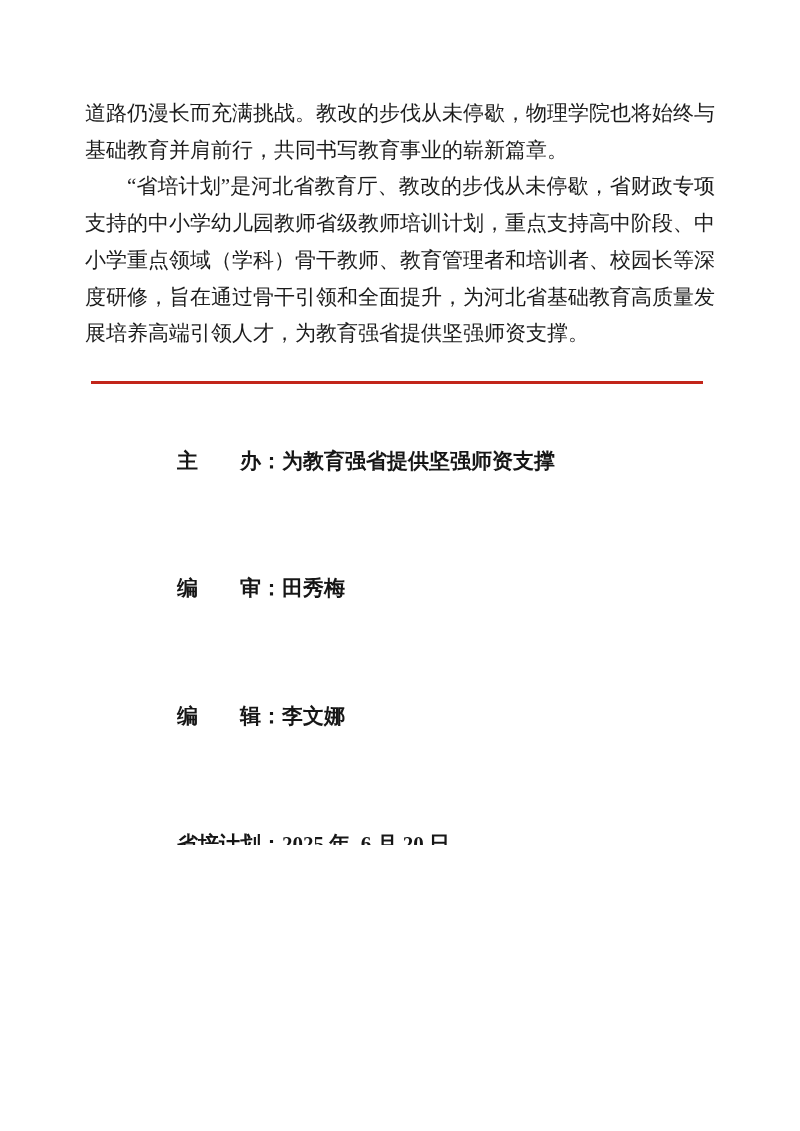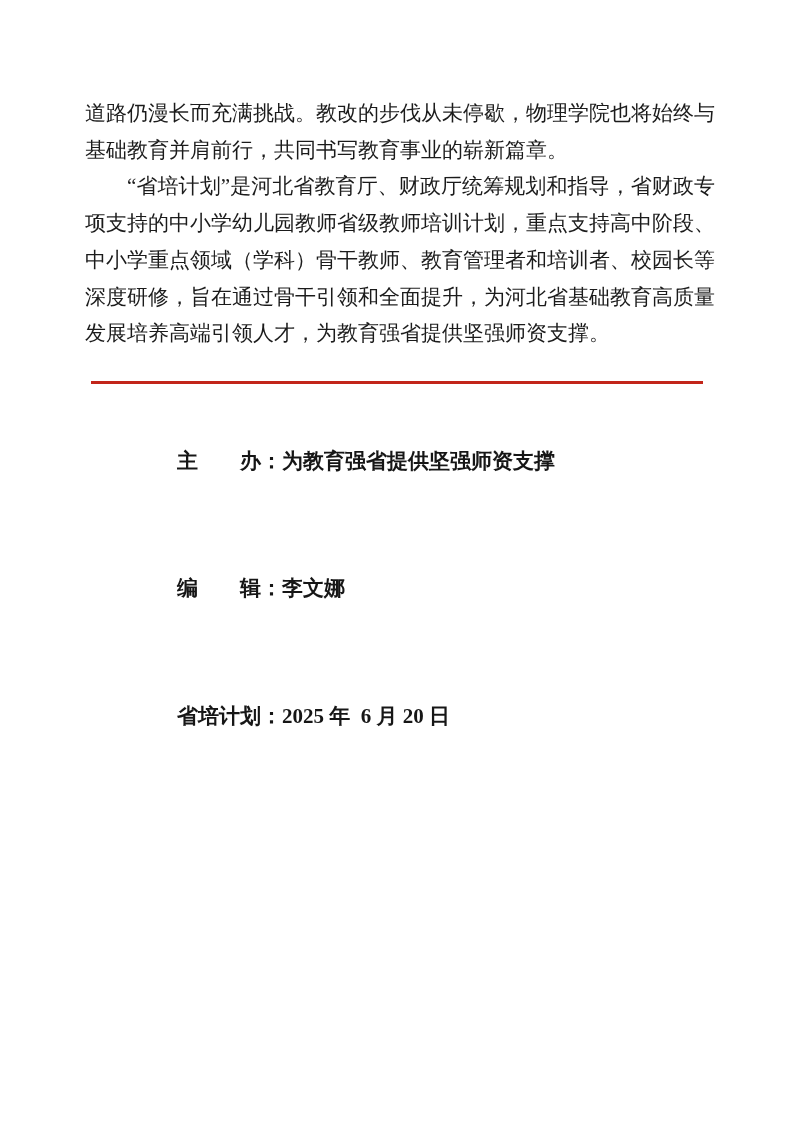--- a/index.html
+++ b/index.html
@@ -69,27 +69,30 @@
   }
 </style>
 </head>
 <body>
 
 <div class="page">
   <div class="content">
 
     <p class="body-par">道路仍漫长而充满挑战。教改的步伐从未停歇，物理学院也将始终与基础教育并肩前行，共同书写教育事业的崭新篇章。</p>
 
-    <p class="body-par indent">“省培计划”是河北省教育厅、财政厅统筹规划和指导，省财政专项支持的中小学幼儿园教师省级教师培训计划，重点支持高中阶段、中小学重点领域（学科）骨干教师、教育管理者和培训者、校园长等深度研修，旨在通过骨干引领和全面提升，为河北省基础教育高质量发展培养高端引领人才，为教育强省提供坚强师资支撑。</p>
+    <p class="body-par indent">“省培计划”是河北省教育厅、教改的步伐从未停歇，省财政专项支持的中小学幼儿园教师省级教师培训计划，重点支持高中阶段、中小学重点领域（学科）骨干教师、教育管理者和培训者、校园长等深度研修，旨在通过骨干引领和全面提升，为河北省基础教育高质量发展培养高端引领人才，为教育强省提供坚强师资支撑。</p>
 
     <hr class="divider" style="background: rgb(194, 37, 26);">
 
     <div class="credits">
       <div class="credit-row">
         <span class="credit-label">主　　办：</span><span class="credit-value">为教育强省提供坚强师资支撑</span>
+      </div>
+      <div class="credit-row">
+        <span class="credit-label">编　　审：</span><span class="credit-value">田秀梅</span>
       </div>
       <div class="credit-row">
         <span class="credit-label">编　　辑：</span><span class="credit-value">李文娜</span>
       </div>
       <div class="credit-row">
         <span class="credit-label">省培计划：</span><span class="credit-value">2025 年  6 月 20 日</span>
       </div>
     </div>
 
   </div>

